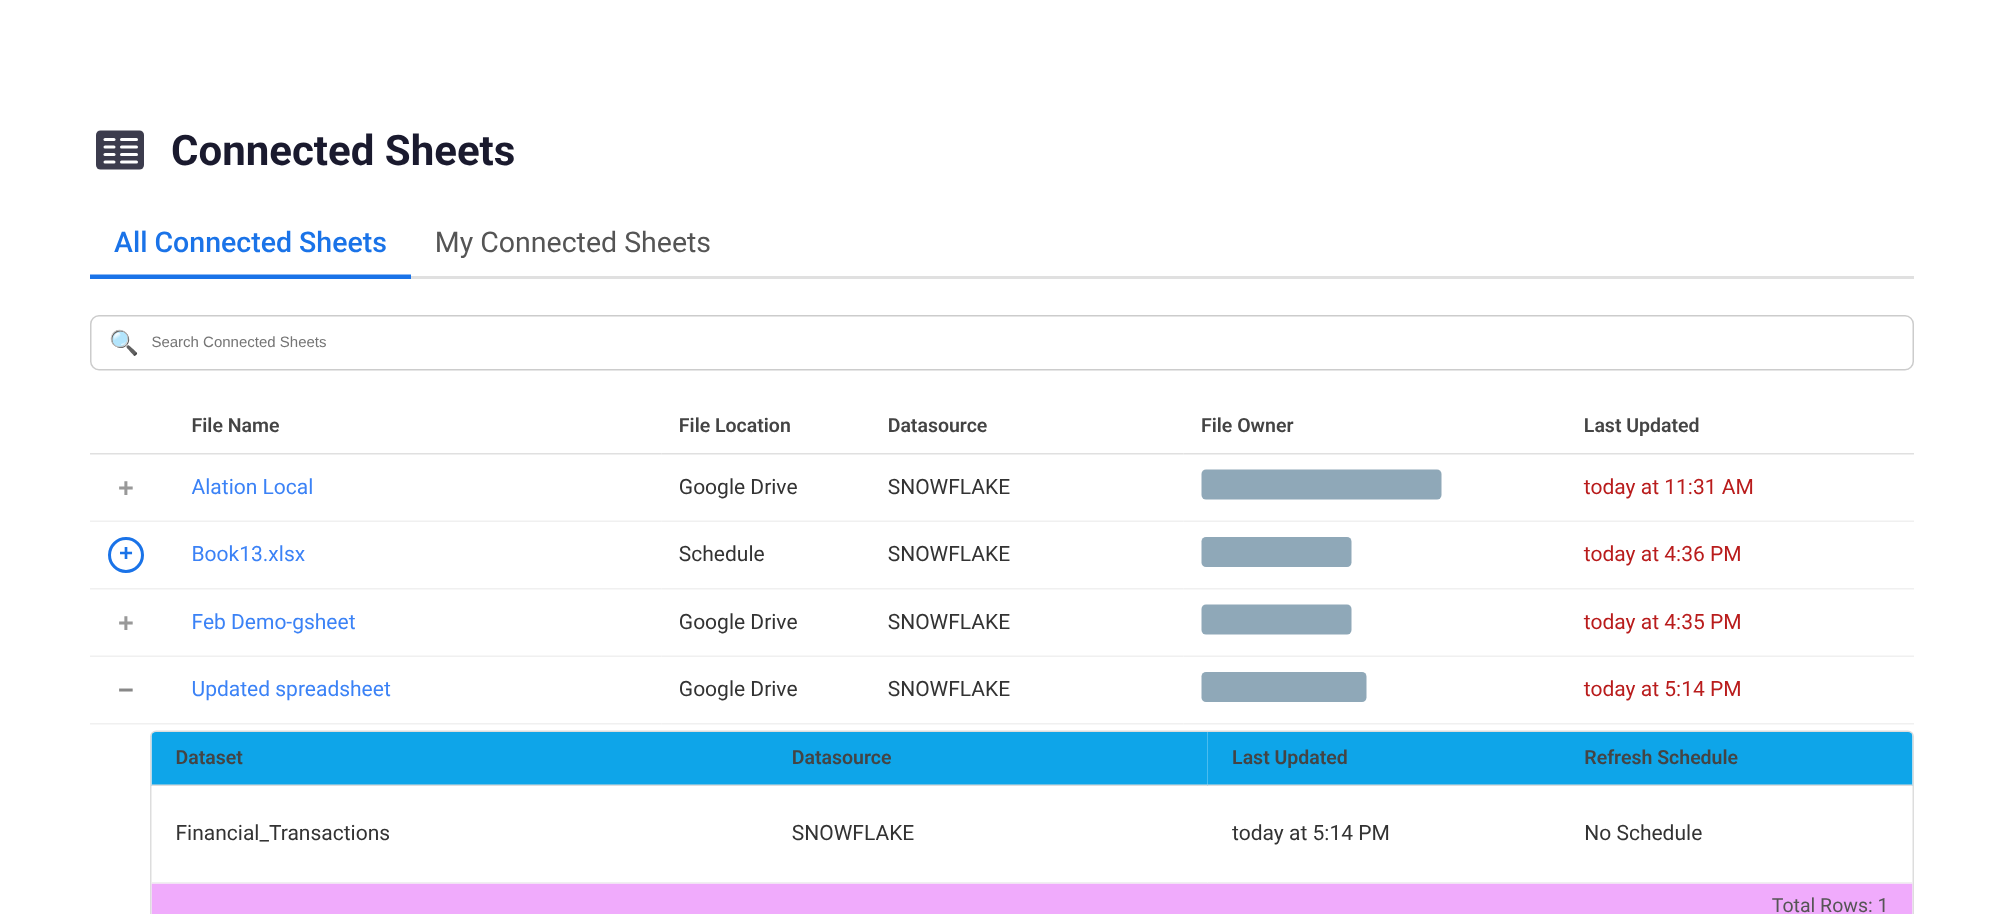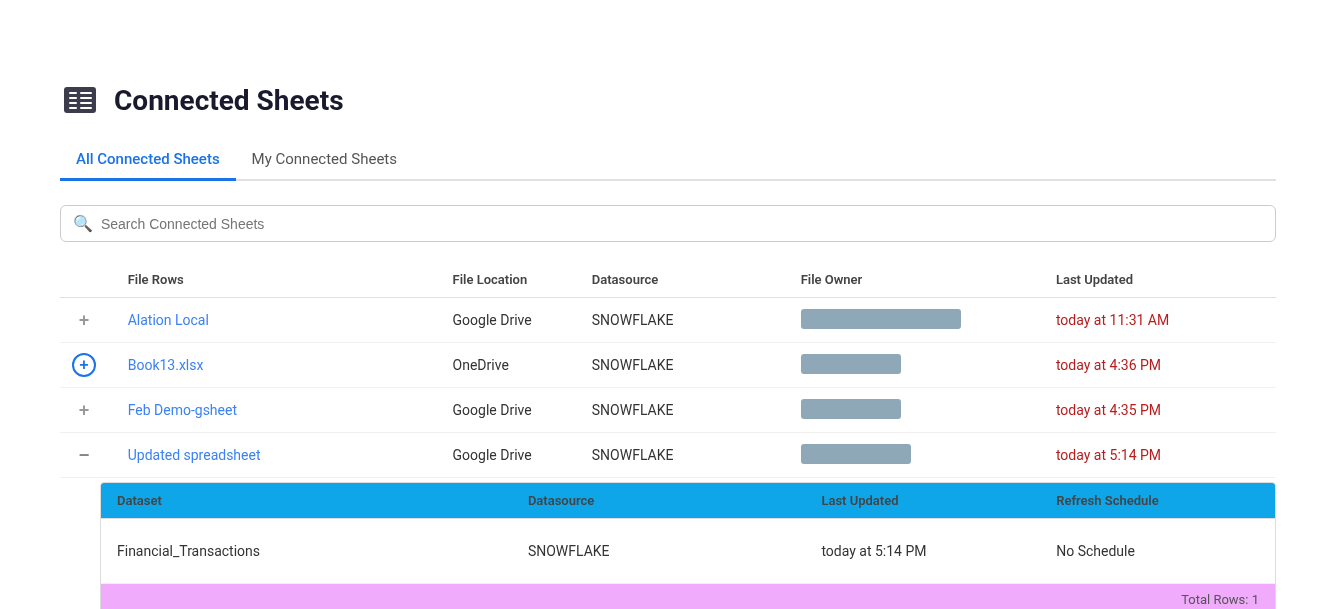--- a/index.html
+++ b/index.html
@@ -34,21 +34,21 @@
     }
     .tabs {
       display: flex;
       gap: 0;
       border-bottom: 2px solid #e0e0e0;
       margin-bottom: 24px;
     }
     .tab {
       padding: 10px 16px;
       cursor: pointer;
-      font-size: 15px;
+      font-size: 19px;
       color: #555;
       border-bottom: 3px solid transparent;
       margin-bottom: -2px;
       text-decoration: none;
     }
     .tab.active {
       color: #1a73e8;
       border-bottom: 3px solid #1a73e8;
       font-weight: 500;
     }
@@ -62,21 +62,21 @@
       gap: 8px;
     }
     .search-icon {
       color: #888;
       font-size: 16px;
     }
     .search-input {
       border: none;
       outline: none;
       flex: 1;
-      font-size: 14px;
+      font-size: 10px;
       color: #1d4ed8;
       background: transparent;
     }
     .table-wrapper {
       width: 100%;
     }
     .main-table {
       width: 100%;
       border-collapse: collapse;
     }
@@ -222,21 +222,21 @@
   <div class="search-container">
     <span class="search-icon">🔍</span>
     <input class="search-input" type="text" placeholder="Search Connected Sheets" style="">
   </div>
 
   <div class="table-wrapper">
     <table class="main-table">
       <thead>
         <tr>
           <th class="col-toggle"></th>
-          <th class="col-filename">File Rows</th>
+          <th class="col-filename">File Name</th>
           <th class="col-location">File Location</th>
           <th class="col-datasource">Datasource</th>
           <th class="col-owner">File Owner</th>
           <th class="col-updated">Last Updated</th>
         </tr>
       </thead>
       <tbody id="main-tbody">
       <tr>
             <td class="col-toggle">
               <button class="toggle-btn plain" style="border: none; background: none; color: rgb(153, 153, 153); font-size: 18px;">+</button>
@@ -245,21 +245,21 @@
             <td>Google Drive</td>
             <td>SNOWFLAKE</td>
             <td><span class="owner-bar" style="width: 160px;"></span></td>
             <td class="updated-text">today at 11:31 AM</td>
           </tr>
           <tr>
             <td class="col-toggle">
               <button class="toggle-btn">+</button>
             </td>
             <td class="col-filename"><a class="file-link" href="#">Book13.xlsx</a></td>
-            <td>OneDrive</td>
+            <td>Schedule</td>
             <td>SNOWFLAKE</td>
             <td><span class="owner-bar" style="width: 100px;"></span></td>
             <td class="updated-text">today at 4:36 PM</td>
           </tr>
           <tr>
             <td class="col-toggle">
               <button class="toggle-btn plain" style="border: none; background: none; color: rgb(153, 153, 153); font-size: 18px;">+</button>
             </td>
             <td class="col-filename"><a class="file-link" href="#">Feb Demo-gsheet</a></td>
             <td>Google Drive</td>

